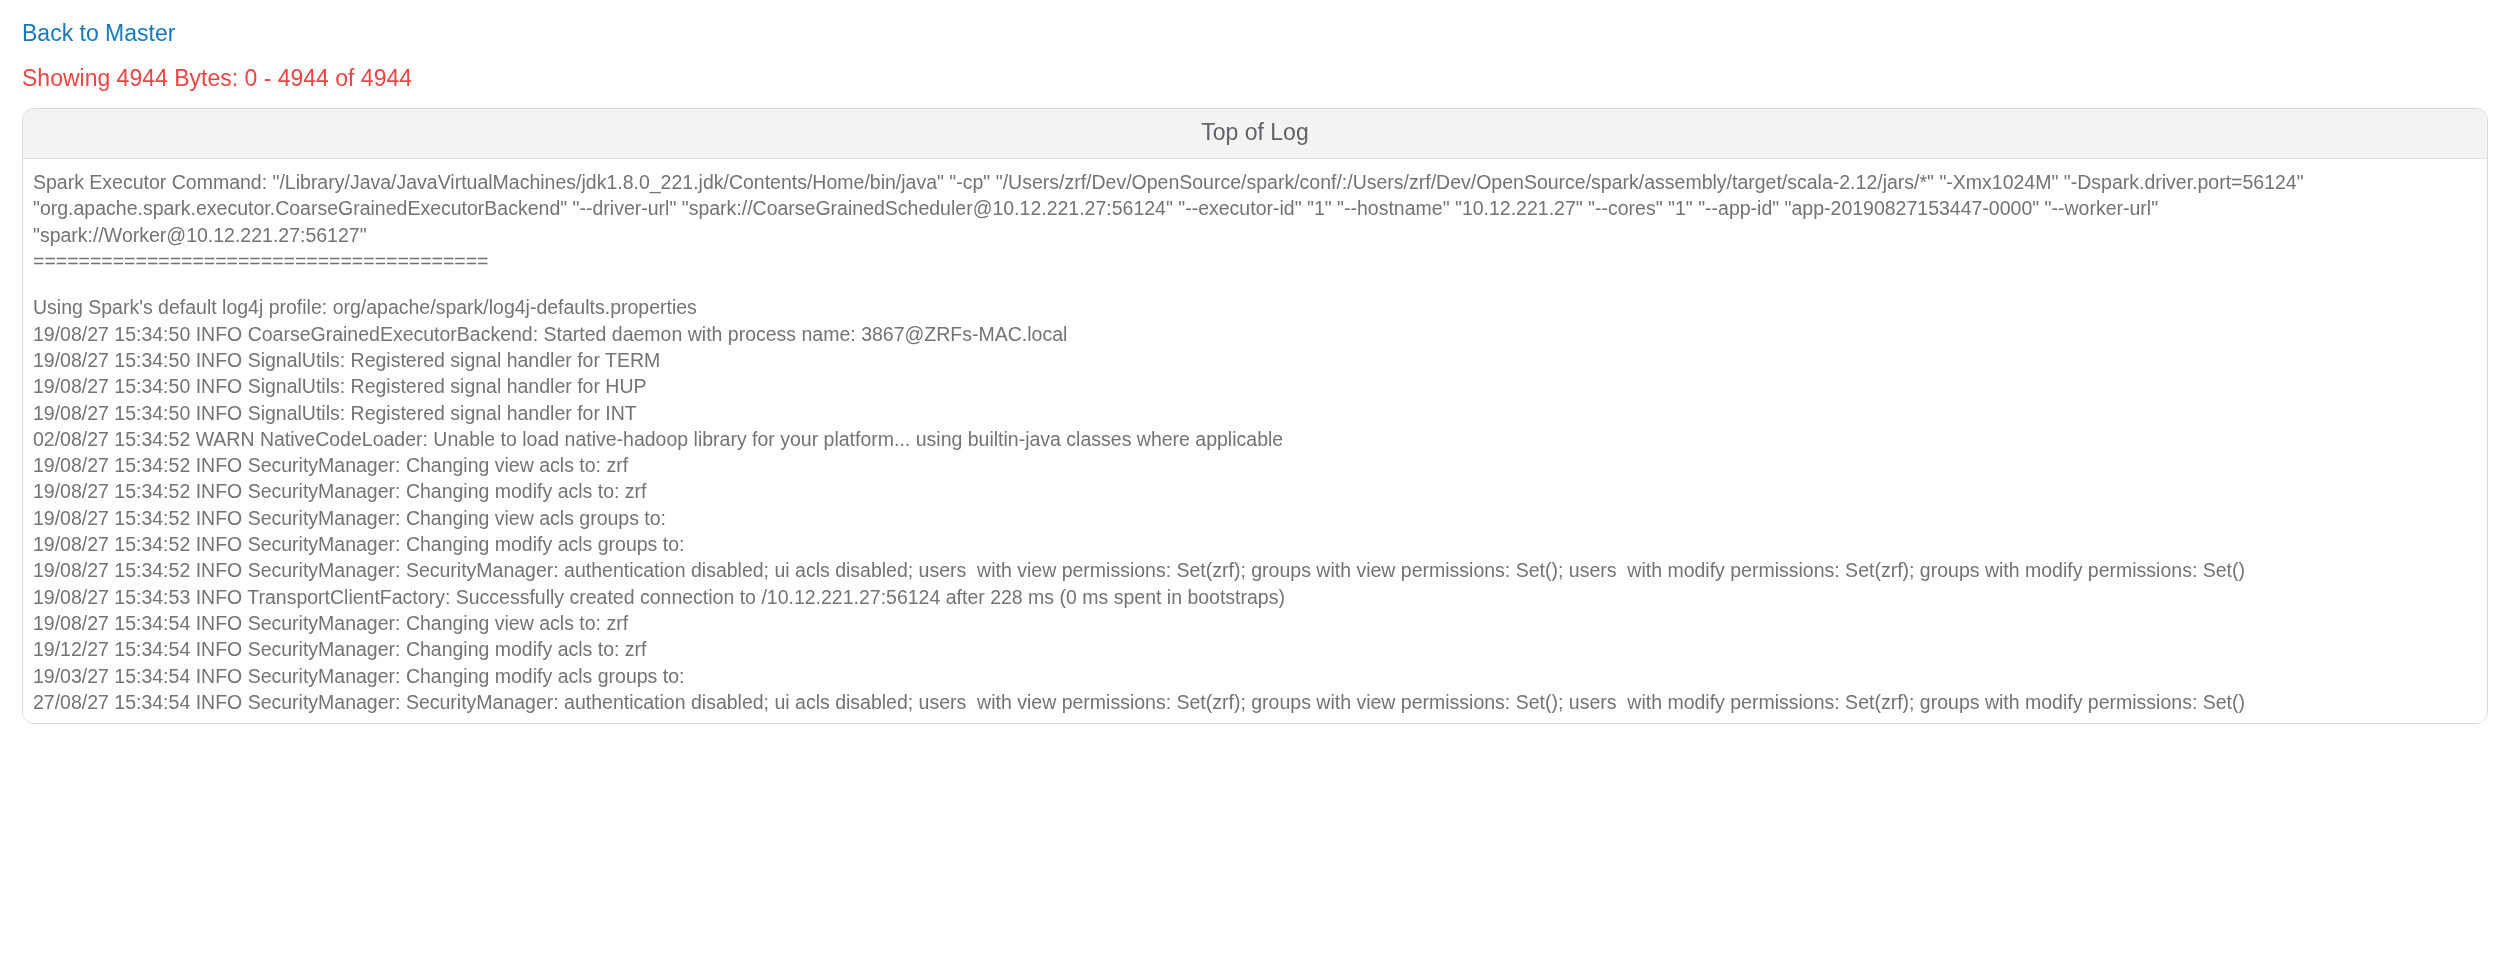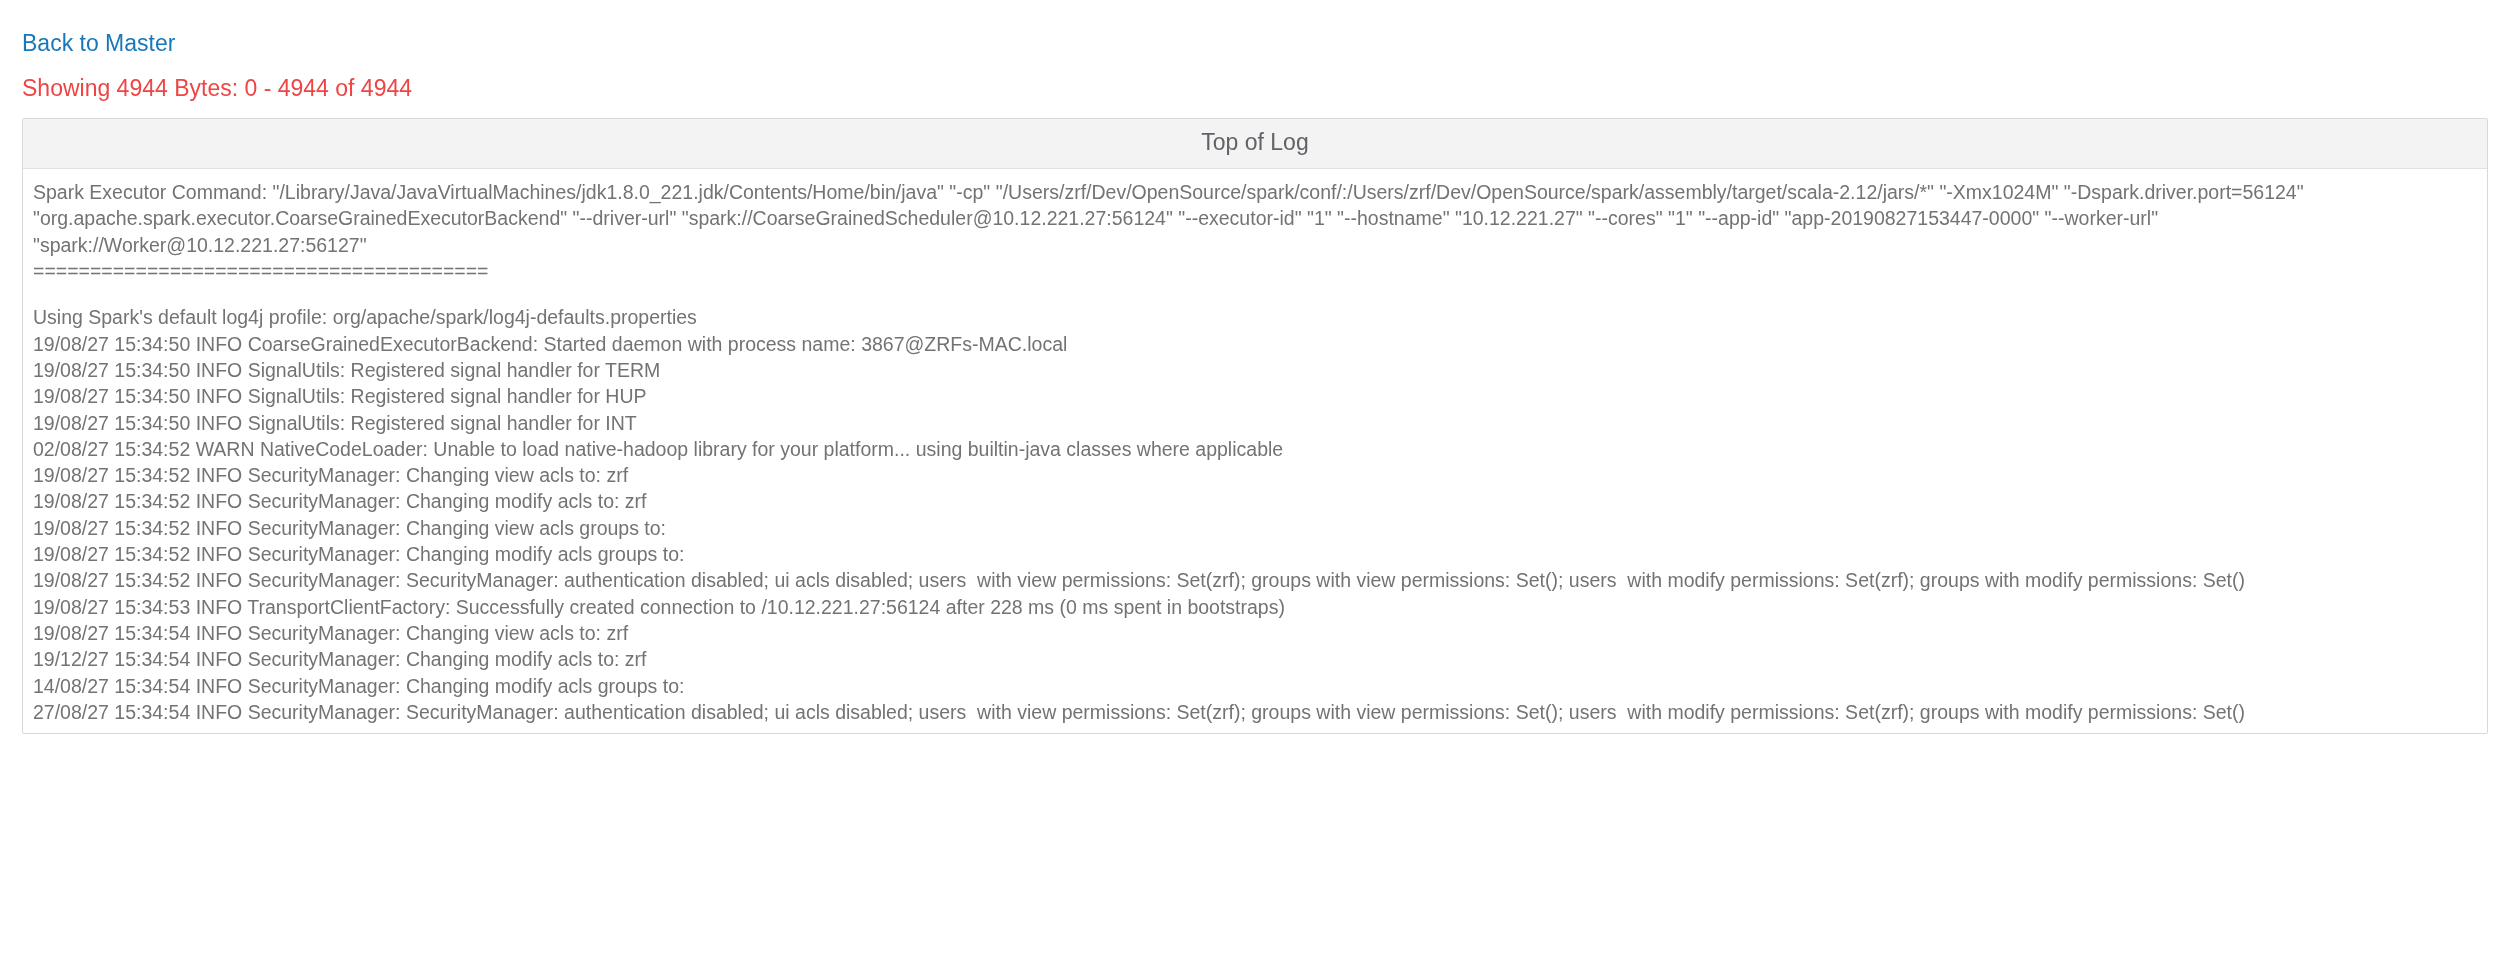--- a/index.html
+++ b/index.html
@@ -9,40 +9,40 @@
   }
   body {
     font-family: "Liberation Sans", sans-serif;
     font-size: 20px;
     color: #000000;
     width: 2510px;
     min-height: 964px;
     -webkit-font-smoothing: antialiased;
   }
   .page {
-    padding: 16px 16px;
+    padding: 6px 16px;
     box-sizing: border-box;
   }
   .back-link {
     display: inline-block;
     margin: 14px 0 0 6px;
     color: #1878b9;
     font-size: 23px;
     text-decoration: none;
     cursor: pointer;
   }
   .showing-line {
     margin: 18px 0 16px 6px;
     font-size: 23px;
     color: #ef4444;
   }
   .log-panel {
     border: 1px solid #d8d8d8;
     background: #ffffff;
-    border-radius: 2px;
+    border-radius: 12px;
     margin: 0 6px;
     overflow: hidden;
   }
   .log-header {
     background: #f3f3f3;
     border-bottom: 1px solid #e2e2e2;
     text-align: center;
     color: #5f6368;
     font-size: 23px;
     padding: 10px 0 12px 0;
@@ -87,18 +87,18 @@
         <div class="log-line">19/08/27 15:34:50 INFO SignalUtils: Registered signal handler for INT</div>
         <div class="log-line">02/08/27 15:34:52 WARN NativeCodeLoader: Unable to load native-hadoop library for your platform... using builtin-java classes where applicable</div>
         <div class="log-line">19/08/27 15:34:52 INFO SecurityManager: Changing view acls to: zrf</div>
         <div class="log-line">19/08/27 15:34:52 INFO SecurityManager: Changing modify acls to: zrf</div>
         <div class="log-line">19/08/27 15:34:52 INFO SecurityManager: Changing view acls groups to:</div>
         <div class="log-line">19/08/27 15:34:52 INFO SecurityManager: Changing modify acls groups to:</div>
         <div class="log-line">19/08/27 15:34:52 INFO SecurityManager: SecurityManager: authentication disabled; ui acls disabled; users  with view permissions: Set(zrf); groups with view permissions: Set(); users  with modify permissions: Set(zrf); groups with modify permissions: Set()</div>
         <div class="log-line">19/08/27 15:34:53 INFO TransportClientFactory: Successfully created connection to /10.12.221.27:56124 after 228 ms (0 ms spent in bootstraps)</div>
         <div class="log-line">19/08/27 15:34:54 INFO SecurityManager: Changing view acls to: zrf</div>
         <div class="log-line">19/12/27 15:34:54 INFO SecurityManager: Changing modify acls to: zrf</div>
-        <div class="log-line">14/08/27 15:34:54 INFO SecurityManager: Changing modify acls groups to:</div>
+        <div class="log-line">19/03/27 15:34:54 INFO SecurityManager: Changing modify acls groups to:</div>
         <div class="log-line">27/08/27 15:34:54 INFO SecurityManager: SecurityManager: authentication disabled; ui acls disabled; users  with view permissions: Set(zrf); groups with view permissions: Set(); users  with modify permissions: Set(zrf); groups with modify permissions: Set()</div>
       </div>
   </div>
 
 </div>
 
 </body></html>

